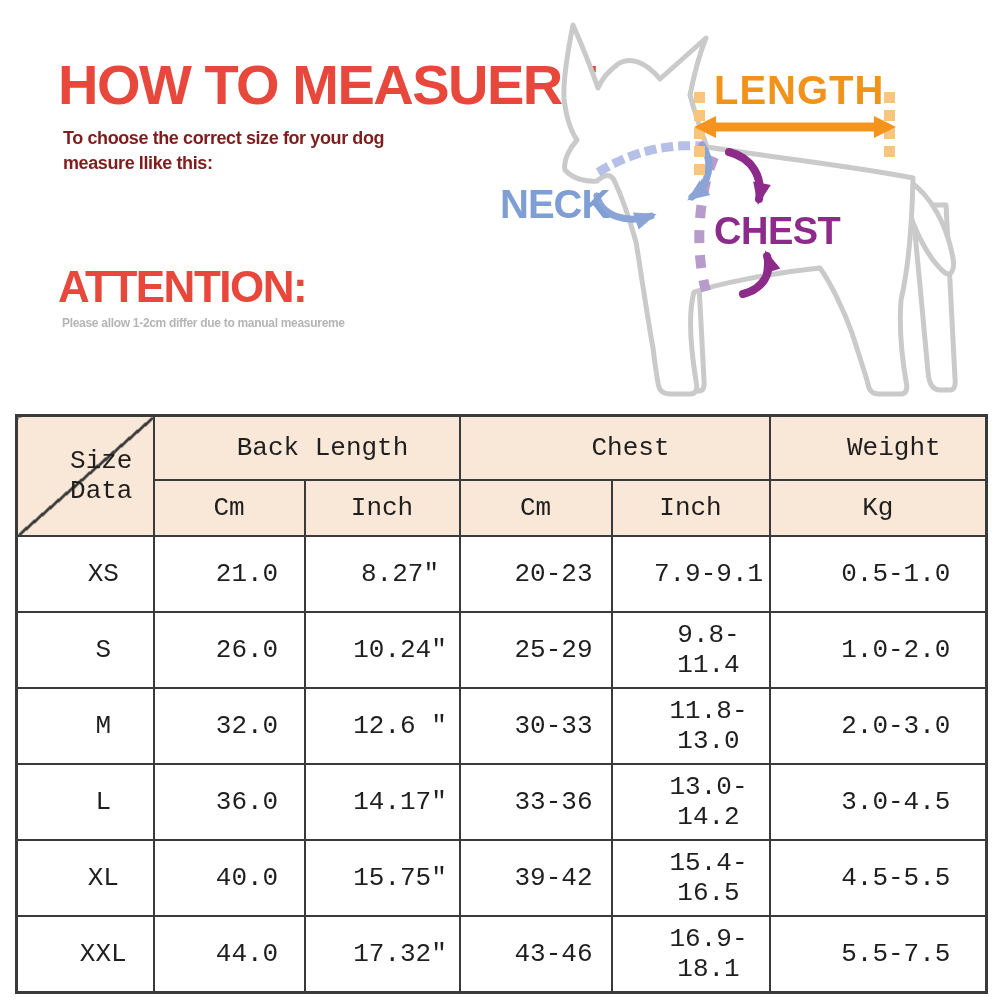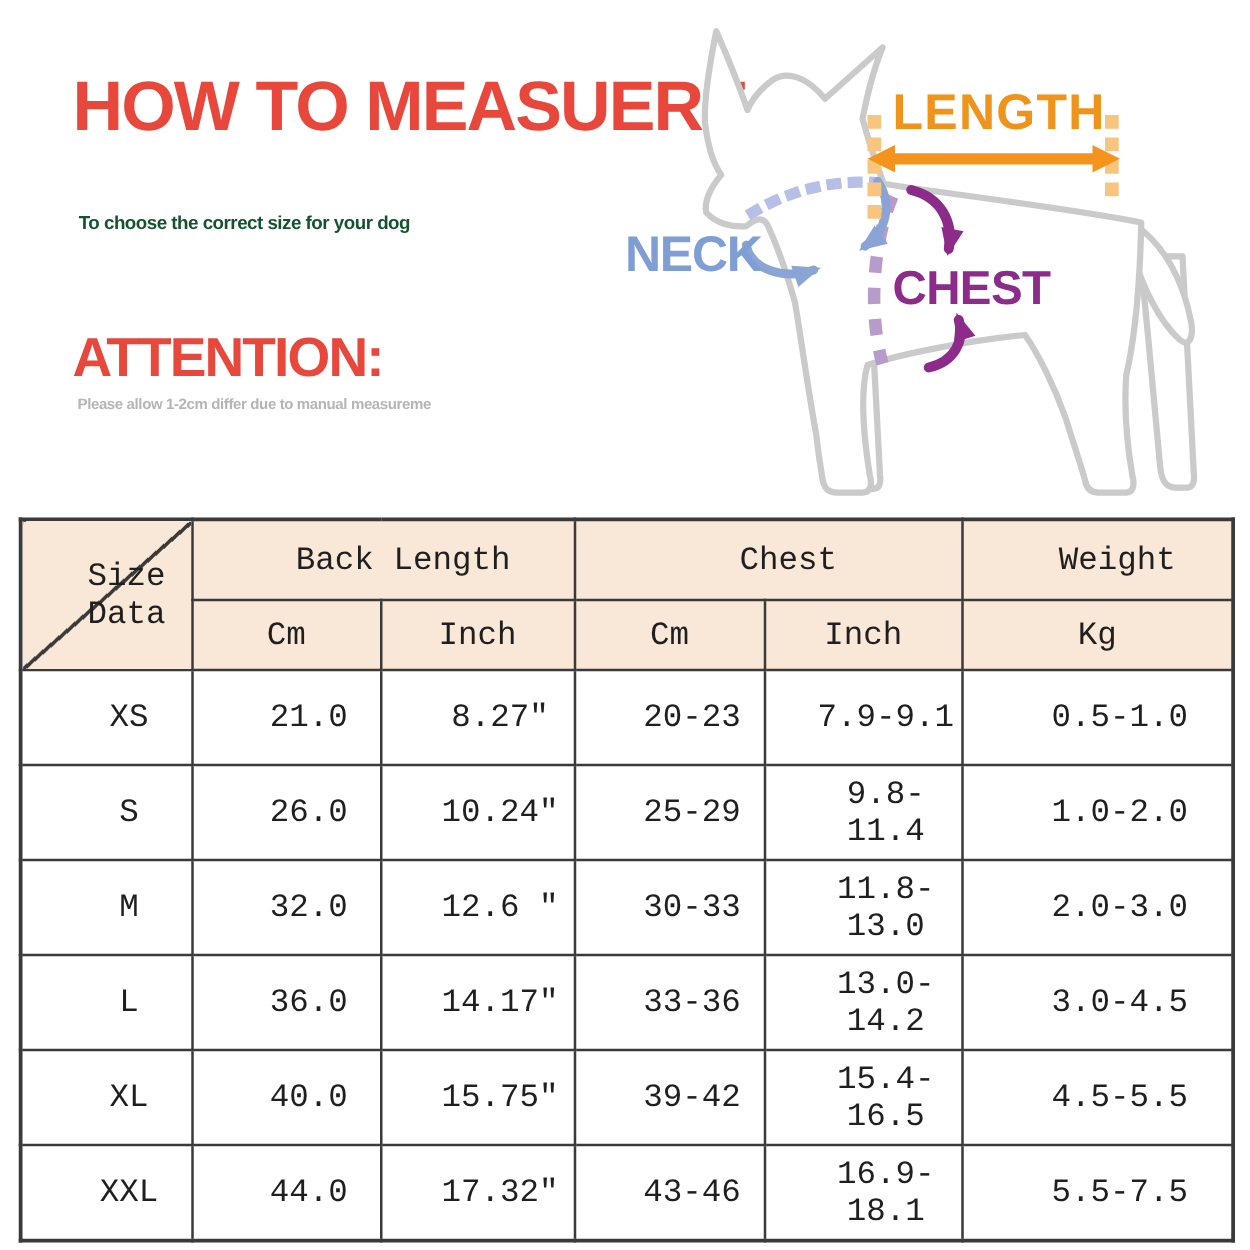--- a/index.html
+++ b/index.html
@@ -8,22 +8,22 @@
     font-family:"Liberation Sans",sans-serif;
   }
   
   .title{
     position:absolute;left:58px;top:52px;
     font-size:56px;font-weight:bold;letter-spacing:-1.5px;
     color:#e8473b;white-space:nowrap;
   }
   .subtitle{
     position:absolute;left:63px;top:126px;
-    font-size:15px;font-weight:bold;letter-spacing:-0.4px;
-    color:#14532d;line-height:1.4;margin-top:42px;
+    font-size:18px;font-weight:bold;letter-spacing:-0.4px;
+    color:#7f1d1d;line-height:1.4;
   }
   .attention-title{
     position:absolute;left:58px;top:262px;
     font-size:44px;font-weight:bold;letter-spacing:-1.5px;
     color:#e8473b;white-space:nowrap;
   }
   .attention-body{
     position:absolute;left:62px;top:314px;width:470px;
     font-size:12px;font-weight:bold;letter-spacing:-0.3px;
     color:#b5b5b5;line-height:1.5;white-space:nowrap;overflow:hidden;
@@ -66,20 +66,21 @@
 </style>
 </head>
 <body>
 
 <div class="stage">
 
   <div class="title">HOW TO MEASUERE</div>
 
   <div class="subtitle">
     <div>To choose the correct size for your dog</div>
+    <div>measure llike this:</div>
   </div>
 
   <div class="attention-title">ATTENTION:</div>
 
   <div class="attention-body">
     <div>Please allow 1-2cm differ due to manual measureme</div>
   </div>
 
   <svg class="dog" width="1000" height="410" viewBox="0 0 1000 410">
     <defs>

